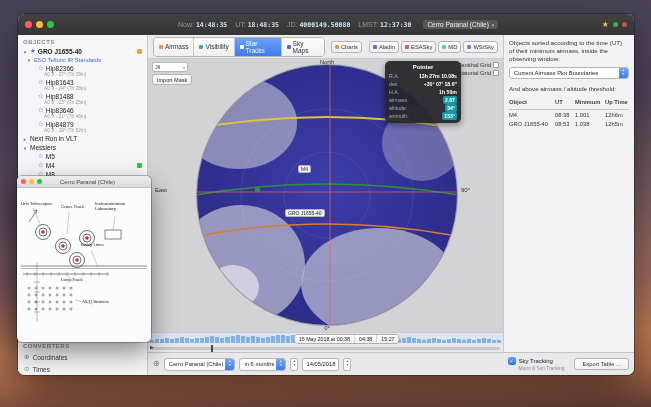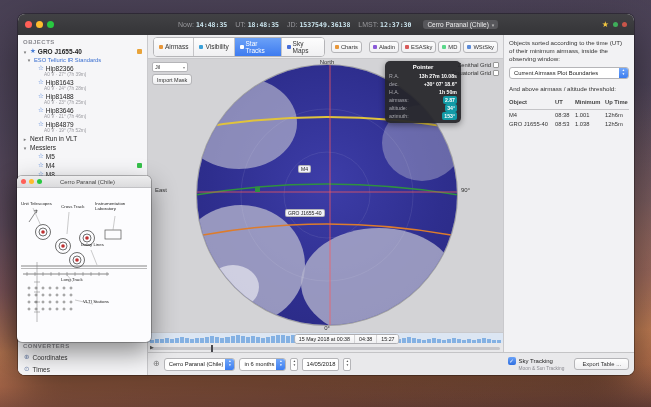--- a/index.html
+++ b/index.html
@@ -135,21 +135,21 @@
 <div class="window">
   <div class="titlebar">
     <div class="traffic">
       <span class="tl red"></span>
       <span class="tl yel"></span>
       <span class="tl grn"></span>
     </div>
     <div class="time-info">
       <span><span class="tlabel">Now:</span> <span class="tval">14:48:35</span></span>
       <span><span class="tlabel">UT:</span> <span class="tval">18:48:35</span></span>
-      <span><span class="tlabel">JD:</span> <span class="tval">1537549.36138</span></span>
+      <span><span class="tlabel">JD:</span> <span class="tval">4000149.50080</span></span>
       <span><span class="tlabel">LMST:</span> <span class="tval">12:37:30</span></span>
     </div>
     <div class="loc-dd">
       <span>Cerro Paranal (Chile)</span>
       <span class="car">▾</span>
     </div>
     <span class="tstar">★</span>
     <span class="dot g"></span>
     <span class="dot r"></span>
   </div>

